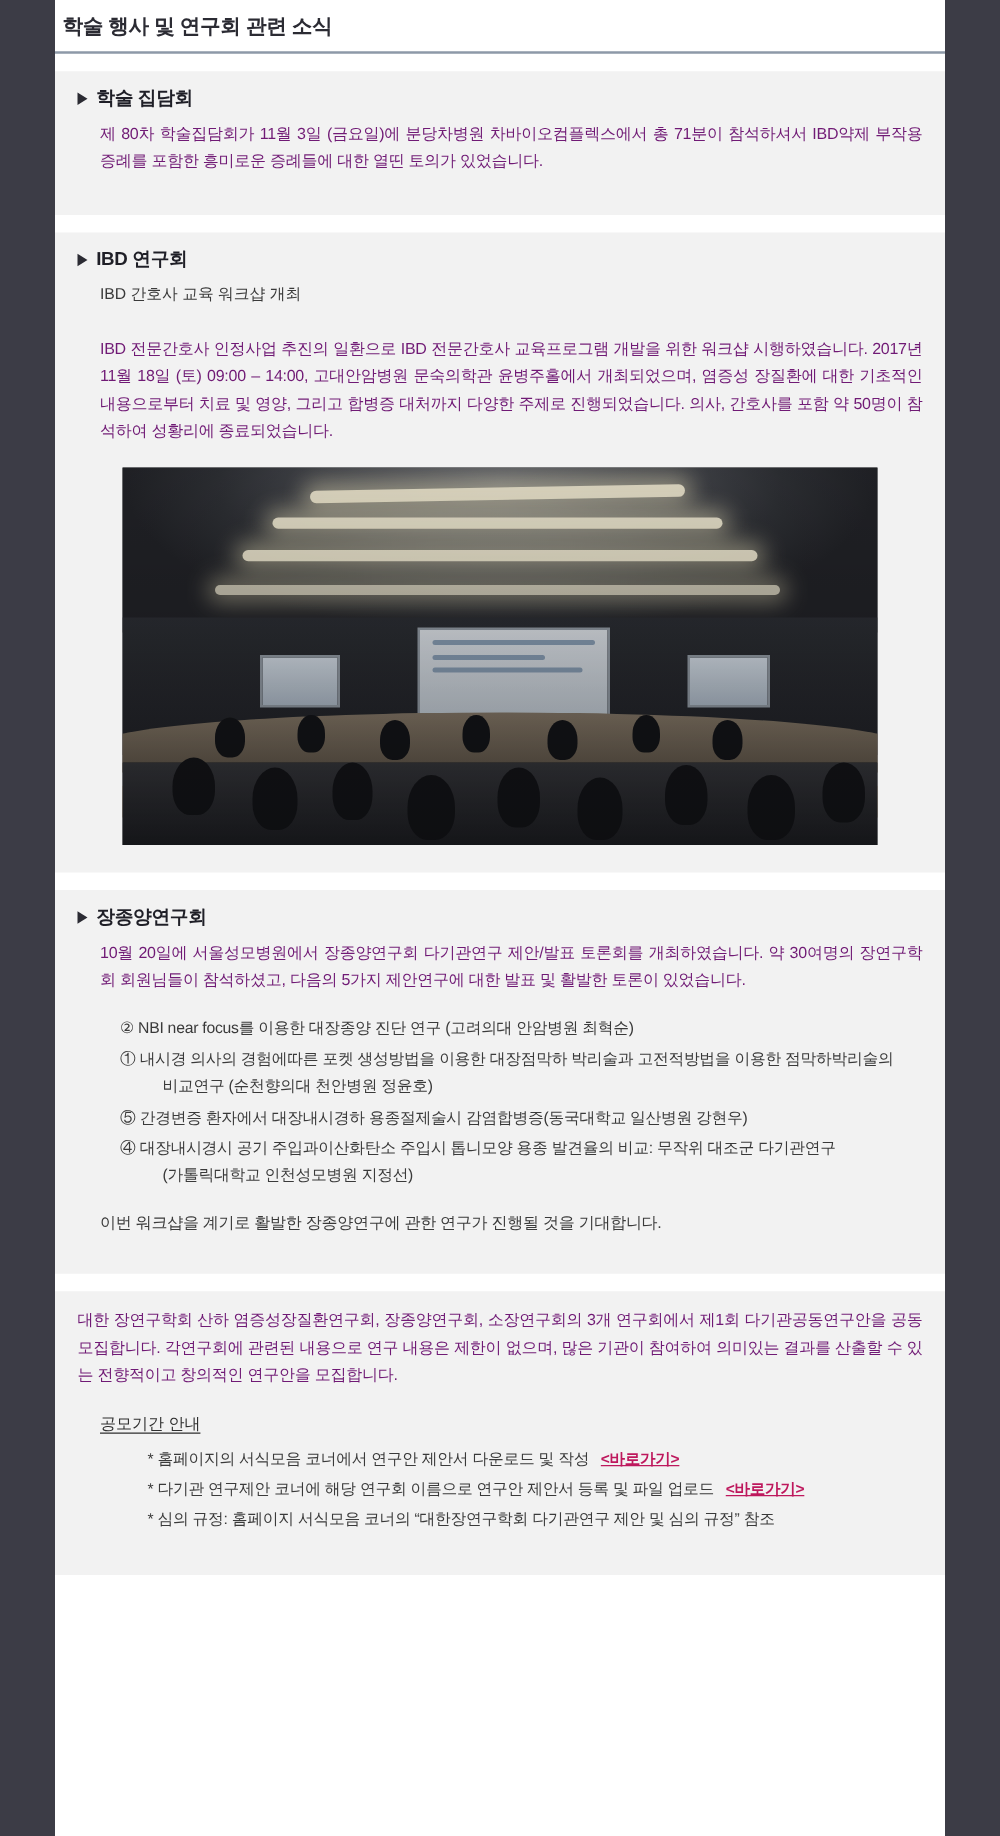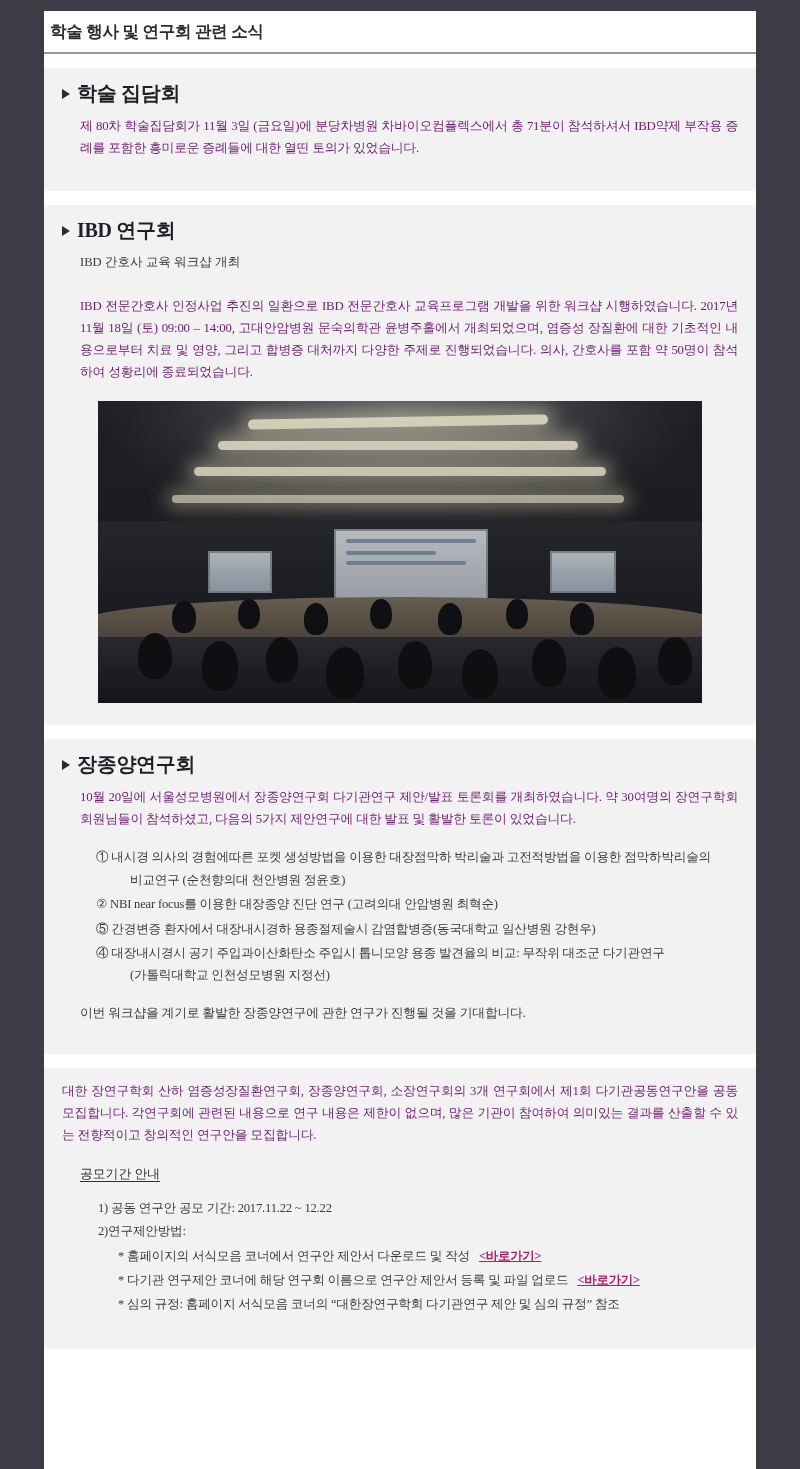--- a/index.html
+++ b/index.html
@@ -27,23 +27,22 @@
     top: 0;
     bottom: 0;
     width: 44px;
     background: #3c3c46;
   }
   .gutter-left { left: 0; }
   .gutter-right { right: 0; }
 
   .content {
     position: relative;
-    margin: 11px 44px;
+    margin: 0 44px;
     background: #ffffff;
-    font-family: Liberation Serif, serif;
   }
 
   .page-title {
     font-size: 16.5px;
     font-weight: bold;
     color: #2b2b33;
     padding: 10px 6px 9px 6px;
     border-bottom: 2px solid #8d99a8;
     letter-spacing: -0.3px;
   }
@@ -64,21 +63,21 @@
   }
   .tri-icon {
     width: 0;
     height: 0;
     border-left: 8px solid #2b2b33;
     border-top: 5.5px solid transparent;
     border-bottom: 5.5px solid transparent;
     display: inline-block;
   }
   .section-title {
-    font-size: 20px;
+    font-size: 15px;
     font-weight: bold;
     color: #1f1f27;
     letter-spacing: -0.3px;
   }
 
   .body-text {
     font-size: 12.8px;
     line-height: 1.72;
     color: #701a75;
     letter-spacing: -0.2px;
@@ -306,52 +305,48 @@
 
     <div class="section">
       <div class="section-head">
         <span class="tri-icon"></span>
         <span class="section-title">장종양연구회</span>
       </div>
       <p class="body-text">10월  20일에  서울성모병원에서  장종양연구회  다기관연구  제안/발표  토론회를  개최하였습니다.  약  30여명의 장연구학회 회원님들이 참석하셨고, 다음의 5가지 제안연구에 대한 발표 및 활발한 토론이 있었습니다.</p>
 
       <ul class="numbered-list">
         <li>
+          <span>②</span>
+          <span>NBI near focus를 이용한 대장종양 진단 연구 (고려의대 안암병원 최혁순)</span>
+        </li>
+        <li>
           <span>①</span>
           <span>내시경 의사의 경험에따른 포켓 생성방법을 이용한 대장점막하 박리술과 고전적방법을 이용한 점막하박리술의</span>
           <span class="li-cont">비교연구 (순천향의대 천안병원 정윤호)</span>
         </li>
         <li>
-          <span>②</span>
-          <span>NBI near focus를 이용한 대장종양 진단 연구 (고려의대 안암병원 최혁순)</span>
-        </li>
-        <li>
           <span>⑤</span>
           <span>간경변증 환자에서 대장내시경하 용종절제술시 감염합병증(동국대학교 일산병원 강현우)</span>
         </li>
         <li>
           <span>④</span>
           <span>대장내시경시 공기 주입과이산화탄소 주입시 톱니모양 용종 발견율의 비교: 무작위 대조군 다기관연구</span>
           <span class="li-cont">(가톨릭대학교 인천성모병원 지정선)</span>
         </li>
       </ul>
 
       <div class="closing">이번 워크샵을 계기로 활발한 장종양연구에 관한 연구가 진행될 것을 기대합니다.</div>
       <div class="gap-sm"></div>
     </div>
 
     <div class="section">
       <p class="body-text" style="margin-left:0;">대한 장연구학회 산하 염증성장질환연구회, 장종양연구회, 소장연구회의 3개 연구회에서 제1회 다기관공동연구안을 공동 모집합니다. 각연구회에 관련된 내용으로 연구 내용은 제한이 없으며, 많은 기관이 참여하여 의미있는 결과를 산출할 수 있는 전향적이고 창의적인 연구안을 모집합니다.</p>
 
       <div class="underline-head">공모기간 안내</div>
 
-      <ul class="plain-list">
-        <li>1) 공동 연구안 공모 기간:  2017.11.22 ~ 12.22</li>
-        <li>2)연구제안방법:</li>
-      </ul>
 
       <ul class="star-list">
         <li>
           <span>* 홈페이지의 서식모음 코너에서 연구안 제안서 다운로드 및 작성</span>
           <a class="link nowrap">&lt;바로가기&gt;</a>
         </li>
         <li>
           <span>* 다기관 연구제안 코너에 해당 연구회 이름으로 연구안 제안서 등록 및 파일 업로드</span>
           <a class="link nowrap">&lt;바로가기&gt;</a>
         </li>

